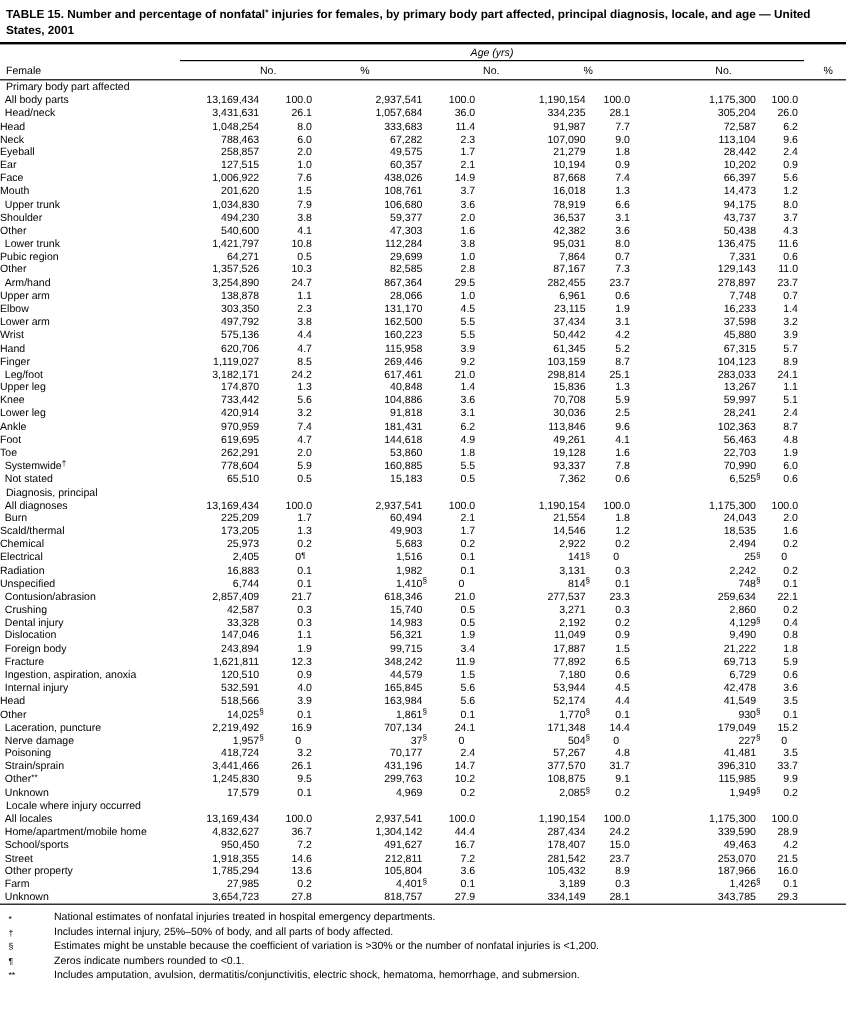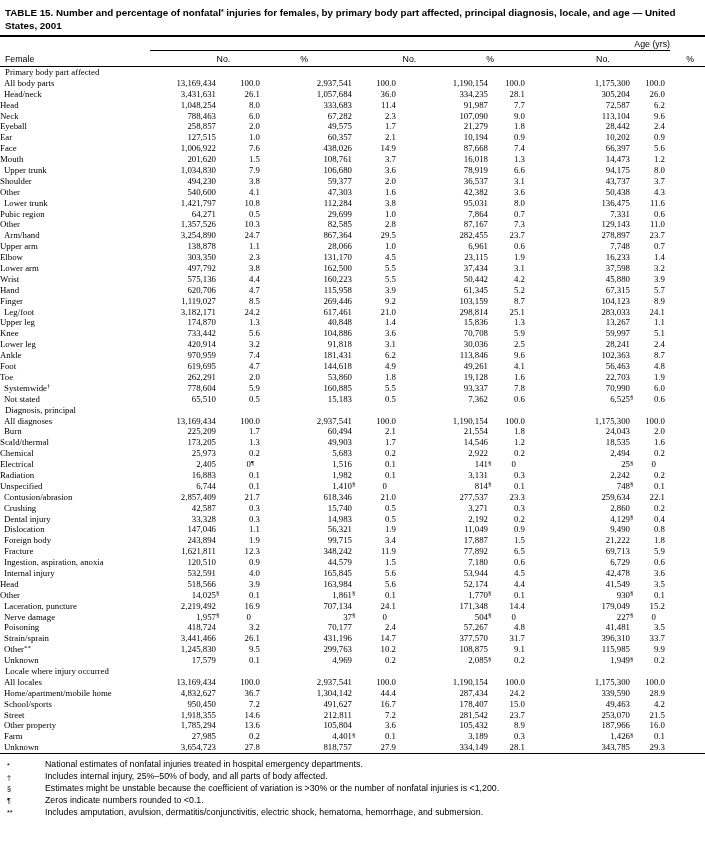--- a/index.html
+++ b/index.html
@@ -8,36 +8,36 @@
 
   
   .title{font-weight:bold;font-size:9.8px;line-height:12.5px;padding:7px 6px 3px 5px;
          border-bottom:2px solid #000;}
 
   
   .grid{display:grid;grid-template-columns:150px 68px 44px 92px 44px 92px 37px 105px 73px;}
 
   .age-row{height:14px;align-items:end;font-size:8.8px;}
   .age-cell{grid-column:2/10;}
-  .age-cell .u{border-bottom:1px solid #000;text-align:right;margin-right:35px;line-height:12px;}
+  .age-cell .u{border-bottom:1px solid #000;text-align:center;margin-right:35px;line-height:12px;font-style:italic;}
 
   .group-row{height:14px;align-items:end;font-size:8.8px;}
   .g1{grid-column:2/4}.g2{grid-column:4/6}.g3{grid-column:6/8}.g4{grid-column:8/10}
   .g1 .u{margin:0 9px 0 13px}.g2 .u{margin:0 15px 0 31px}.g3 .u{margin:0 0 0 30px}.g4 .u{margin:0 35px 0 51px}
   .group-row .u{border-bottom:1px solid #000;text-align:center;line-height:12px;}
 
   .subhead-row{height:15px;align-items:end;font-size:8.8px;border-bottom:1.5px solid #000;gap:28px;}
   .female{grid-column:1;padding-left:5px;line-height:13px;}
   .pair{display:flex;line-height:13px;}
   .g1 .pair{margin:0 9px 0 13px}.g2 .pair{margin:0 15px 0 31px}.g3 .pair{margin:0 0 0 30px}.g4 .pair{margin:0 35px 0 51px}
   .pair .noh{flex:0 0 55%;text-align:center;}
   .pair .pch{flex:1;text-align:right;padding-right:1px;}
 
   
-  #tbody{border-bottom:1.5px solid #000;font-family:Liberation Serif, serif;}
+  #tbody{border-bottom:1.5px solid #000;}
   .body-row{height:10.9px;font-size:8.8px;line-height:10.9px;white-space:nowrap;}
   .cell{overflow:visible;}
   .cell.label{text-align:left;}
   .ind0{padding-left:5px}.ind1{padding-left:4px}.ind2{}
   .section-row .cell.label{grid-column:1/10;}
   .cell.num{text-align:right;padding-right:2px;}
   .cell.num.c9{padding-right:40px;}
   .cell.num.nodec{padding-right:11px;}
   .cell.num.c9.nodec{padding-right:49px;}
 

